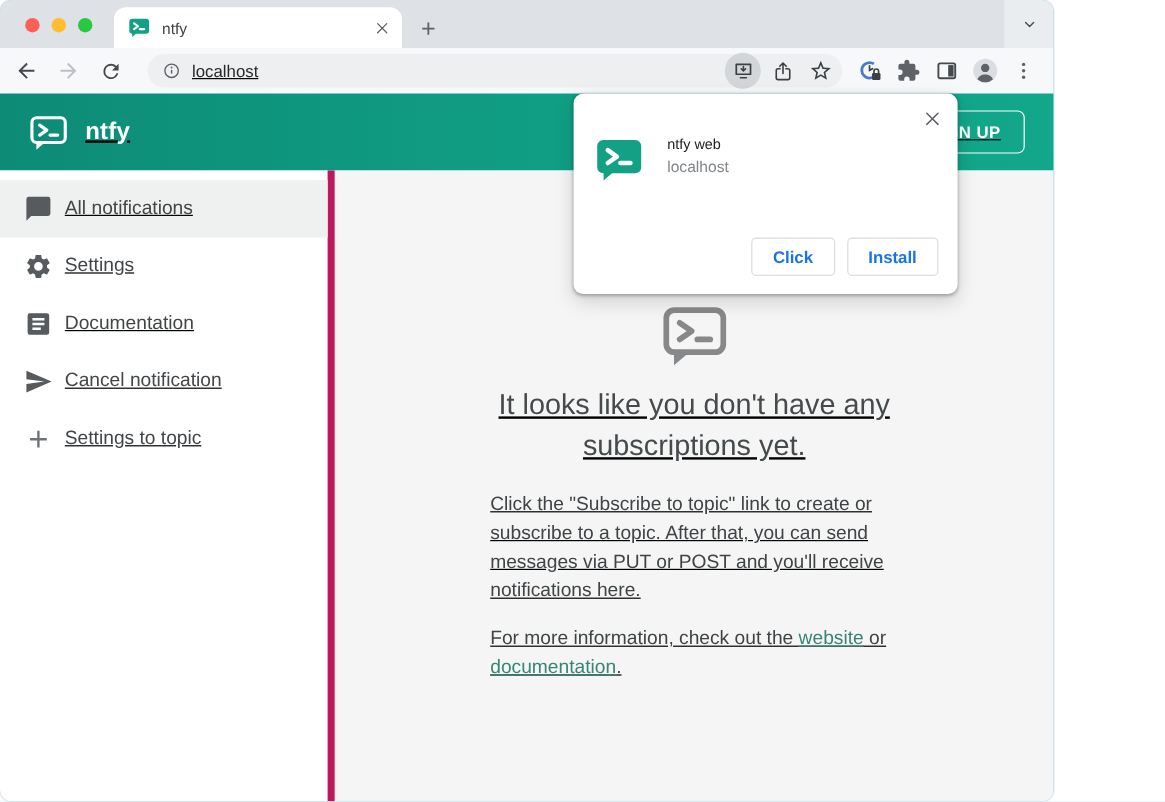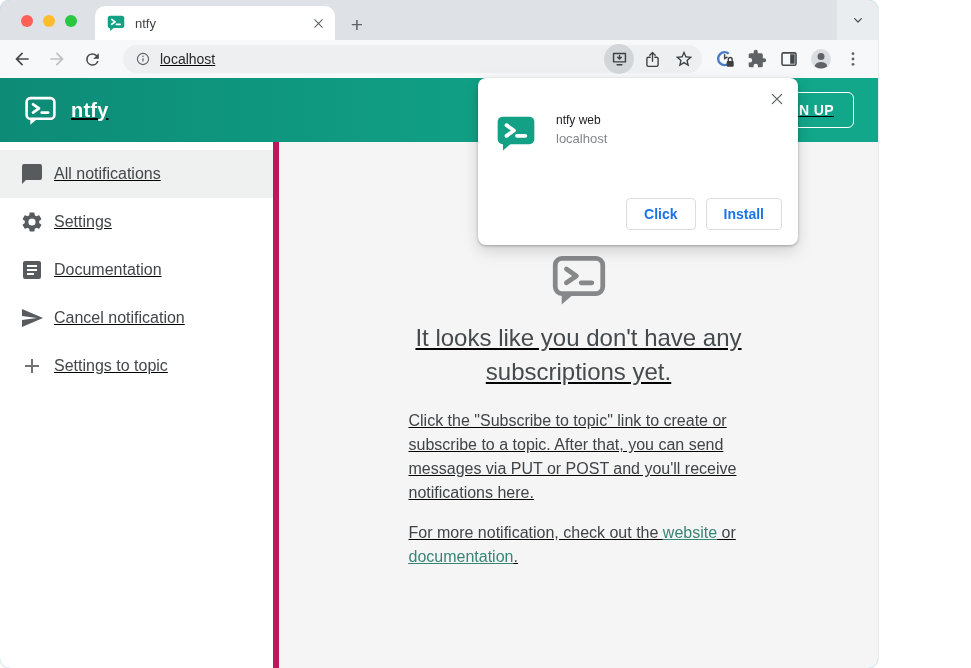--- a/index.html
+++ b/index.html
@@ -269,21 +269,21 @@
         <span class="empty-logo">
           <svg viewBox="0 0 24 24" width="60" height="57">
             <rect x="2" y="3.1" width="20" height="14.8" rx="2.8" fill="none" stroke="#868889" stroke-width="2"></rect>
             <path d="M4.7 17.7 V22.5 L10.3 17.7 Z" fill="#868889"></path>
             <path d="M6.7 7.6 L10.9 10.5 L6.7 13.4" stroke="#868889" stroke-width="2" fill="none" stroke-linecap="round" stroke-linejoin="round"></path>
             <line x1="12.9" y1="13.4" x2="17.4" y2="13.4" stroke="#868889" stroke-width="2" stroke-linecap="round"></line>
           </svg>
         </span>
         <div class="empty-heading">It looks like you don't have any subscriptions yet.</div>
         <p class="empty-p">Click the "Subscribe to topic" link to create or subscribe to a topic. After that, you can send messages via PUT or POST and you'll receive notifications here.</p>
-        <p class="empty-p empty-p2"><span>For more notification, check out the </span><a class="teal-link">website</a><span> or </span><a class="teal-link">documentation</a><span>.</span></p>
+        <p class="empty-p empty-p2"><span>For more information, check out the </span><a class="teal-link">website</a><span> or </span><a class="teal-link">documentation</a><span>.</span></p>
       </div>
     </main>
   </div>
 
   <div class="install-dialog">
     <span class="dialog-close">
       <svg viewBox="0 0 24 24" width="16" height="16">
         <path d="M5 5 L19 19 M19 5 L5 19" stroke="#5f6368" stroke-width="1.9" stroke-linecap="round"></path>
       </svg>
     </span>

